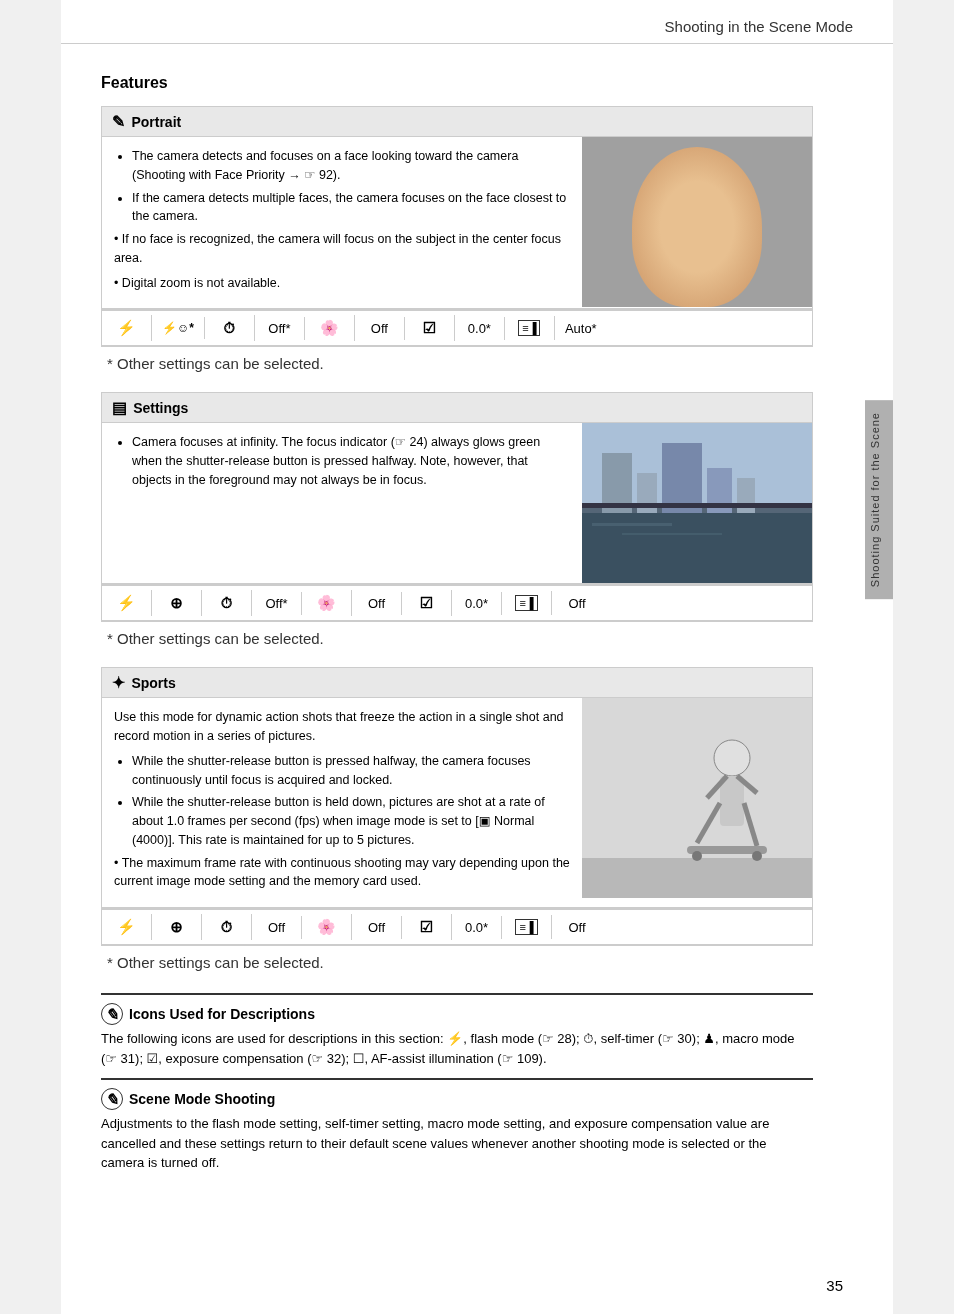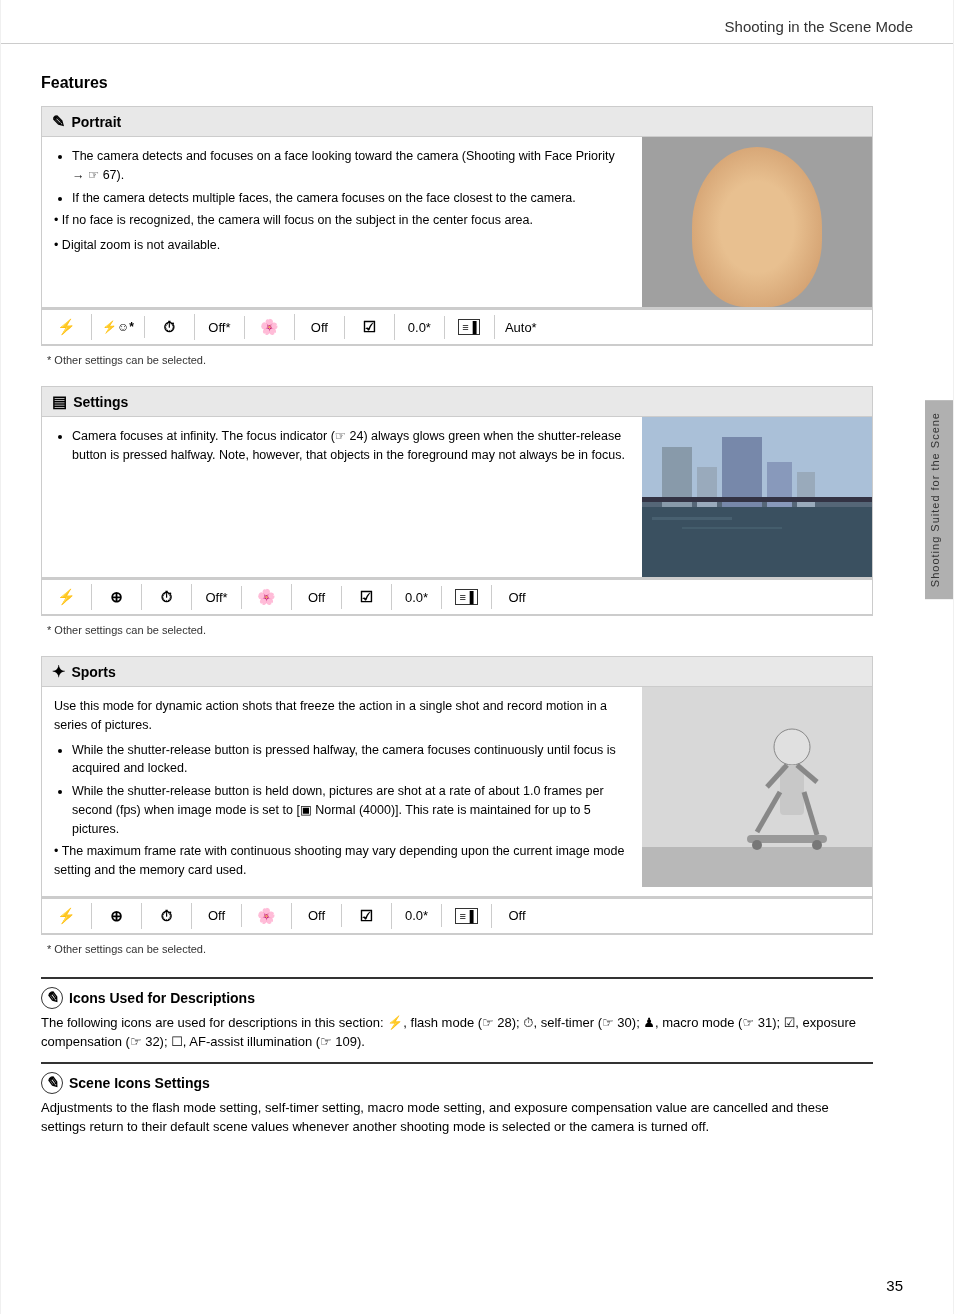--- a/index.html
+++ b/index.html
@@ -5,21 +5,21 @@
     * { box-sizing: border-box; margin: 0; padding: 0; }
     body {
       font-family: Arial, Helvetica, sans-serif;
       font-size: 13px;
       background: #f0f0f0;
       display: flex;
       justify-content: center;
       align-items: flex-start;
     }
     .page {
-      width: 952px;
+      width: 832px;
       min-height: 1314px;
       background: #fff;
       position: relative;
       padding: 0;
     }
     .header-bar {
       text-align: right;
       padding: 18px 40px 8px 40px;
       font-size: 15px;
       color: #333;
@@ -101,21 +101,21 @@
       min-width: 50px;
     }
     .settings-cell:last-child {
       border-right: none;
     }
     .settings-cell .icon-sym {
       font-size: 15px;
       font-weight: bold;
     }
     .asterisk-note {
-      font-size: 11px;
+      font-size: 15px;
       color: #333;
       padding: 2px 0 6px 6px;
     }
     .note-section {
       margin-top: 16px;
       border-top: 2px solid #333;
       padding-top: 8px;
     }
     .note-title {
       font-weight: bold;
@@ -204,21 +204,21 @@
     <div class="features-title">Features</div>
 
     <div class="section-box">
       <div class="section-header">
         <span class="section-icon">✎</span>
         <span>Portrait</span>
       </div>
       <div class="section-content">
         <div class="section-text">
           <ul>
-            <li>The camera detects and focuses on a face looking toward the camera (Shooting with Face Priority → ☞ 67).</li>
+            <li>The camera detects and focuses on a face looking toward the camera (Shooting with Face Priority → ☞ 92).</li>
             <li>If the camera detects multiple faces, the camera focuses on the face closest to the camera.</li>
           </ul>
           <p>• <span>If no face is recognized, the camera will focus on the subject in the center focus area.</span></p>
           <p>• <span>Digital zoom is not available.</span></p>
         </div>
         <div class="section-image img-portrait">
         </div>
       </div>
     </div>
 
@@ -377,21 +377,21 @@
       <div class="note-title">
         <span class="note-icon">✎</span>
         <span>Icons Used for Descriptions</span>
       </div>
       <div class="note-body">The following icons are used for descriptions in this section: ⚡, flash mode (☞ 28); ⏱, self-timer (☞ 30); ♟, macro mode (☞ 31); ☑, exposure compensation (☞ 32); ☐, AF-assist illumination (☞ 109).</div>
     </div>
 
     <div class="note-section" style="border-top: 2px solid #333; margin-top:10px; padding-top:8px;">
       <div class="note-title">
         <span class="note-icon">✎</span>
-        <span>Scene Icons Settings</span>
+        <span>Scene Mode Shooting</span>
       </div>
       <div class="note-body">Adjustments to the flash mode setting, self-timer setting, macro mode setting, and exposure compensation value are cancelled and these settings return to their default scene values whenever another shooting mode is selected or the camera is turned off.</div>
     </div>
 
   </div>
 
   <div class="vertical-tab">
     <span>Shooting Suited for the Scene</span>
   </div>
 

